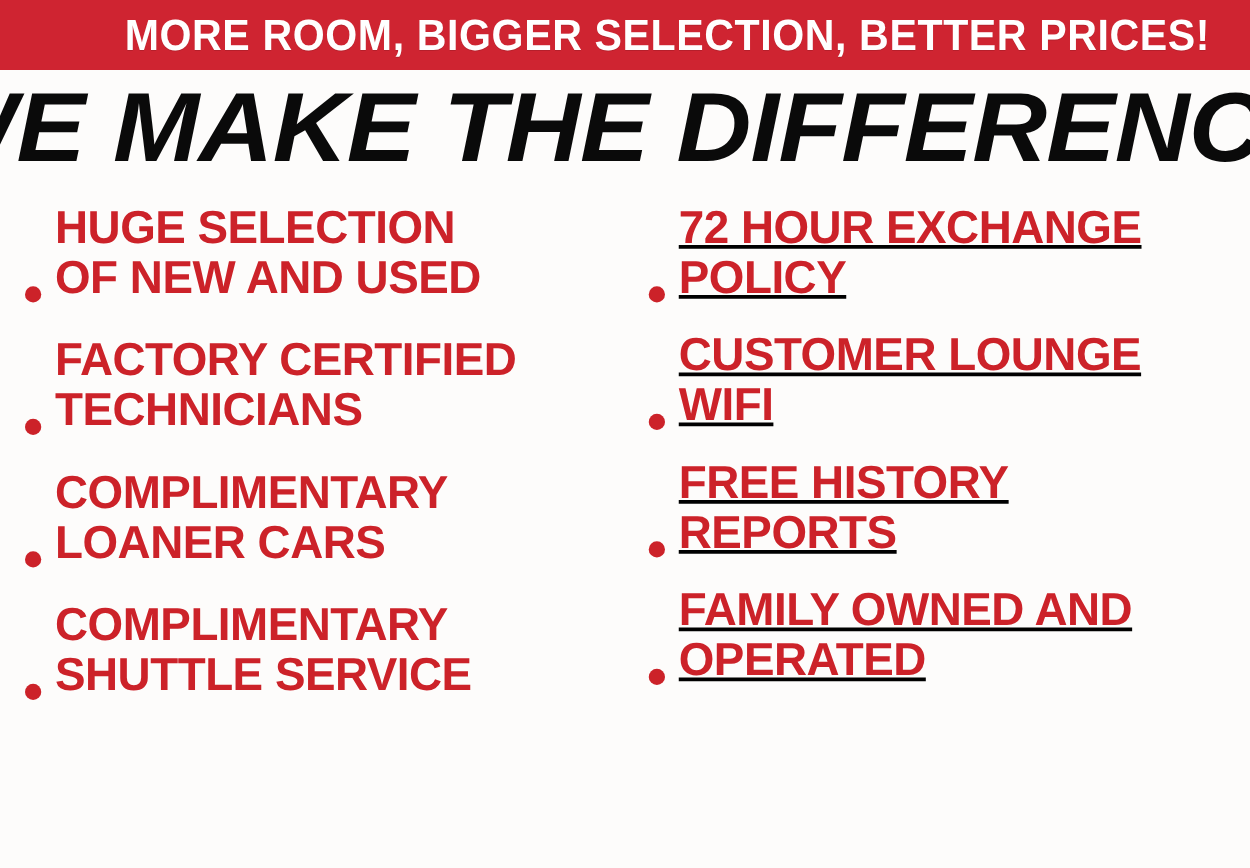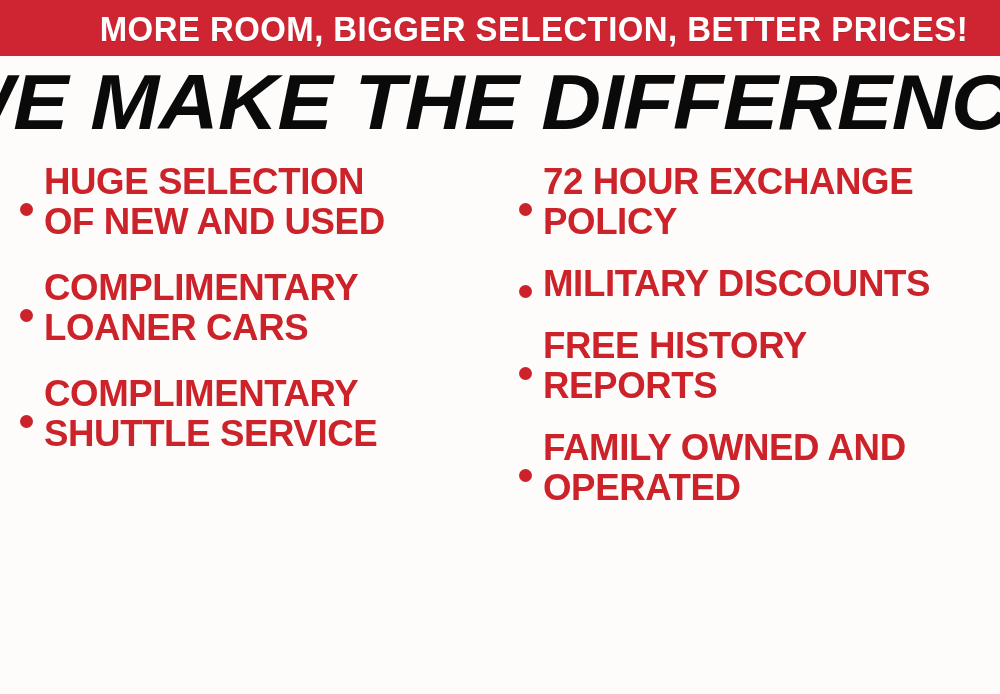--- a/index.html
+++ b/index.html
@@ -79,25 +79,25 @@
     height: 538px;
     display: flex;
     align-items: flex-start;
   }
   .col {
     box-sizing: border-box;
     width: 500px;
     padding-top: 6px;
   }
   .col-left  { padding-left: 20px;  padding-right: 6px; }
-  .col-right { padding-left: 519px; padding-right: 0px; width: 1000px; margin-left: -500px; }
+  .col-right { padding-left: 519px; padding-right: 0px; width: 1000px; margin-left: -500px; text-decoration: underline; }
 
   .bullet-item {
     display: flex;
-    align-items: center;
+    align-items: flex-end;
     margin-bottom: 24px;
   }
   .col-left  .bullet-item { margin-bottom: 26px; }
   .col-right .bullet-item { margin-bottom: 22px; }
 
   .dot {
     flex: 0 0 auto;
     width: 13px;
     height: 13px;
     border-radius: 50%;
@@ -135,20 +135,25 @@
 
     <div class="col col-left">
 
       <div class="bullet-item">
         <span class="dot"></span>
         <span class="bullet-text">HUGE SELECTION
 OF NEW AND USED</span>
       </div>
 
 
+      <div class="bullet-item">
+        <span class="dot"></span>
+        <span class="bullet-text">FACTORY CERTIFIED
+TECHNICIANS</span>
+      </div>
 
       <div class="bullet-item">
         <span class="dot"></span>
         <span class="bullet-text">COMPLIMENTARY
 LOANER CARS</span>
       </div>
 
       <div class="bullet-item">
         <span class="dot"></span>
         <span class="bullet-text">COMPLIMENTARY
@@ -159,25 +164,26 @@
 
     <div class="col col-right">
 
       <div class="bullet-item">
         <span class="dot"></span>
         <span class="bullet-text">72 HOUR EXCHANGE
 POLICY</span>
       </div>
 
 
-
       <div class="bullet-item">
         <span class="dot"></span>
-        <span class="bullet-text">MILITARY DISCOUNTS</span>
+        <span class="bullet-text">CUSTOMER LOUNGE
+WIFI</span>
       </div>
+
 
       <div class="bullet-item">
         <span class="dot"></span>
         <span class="bullet-text">FREE HISTORY
 REPORTS</span>
       </div>
 
       <div class="bullet-item">
         <span class="dot"></span>
         <span class="bullet-text">FAMILY OWNED AND

